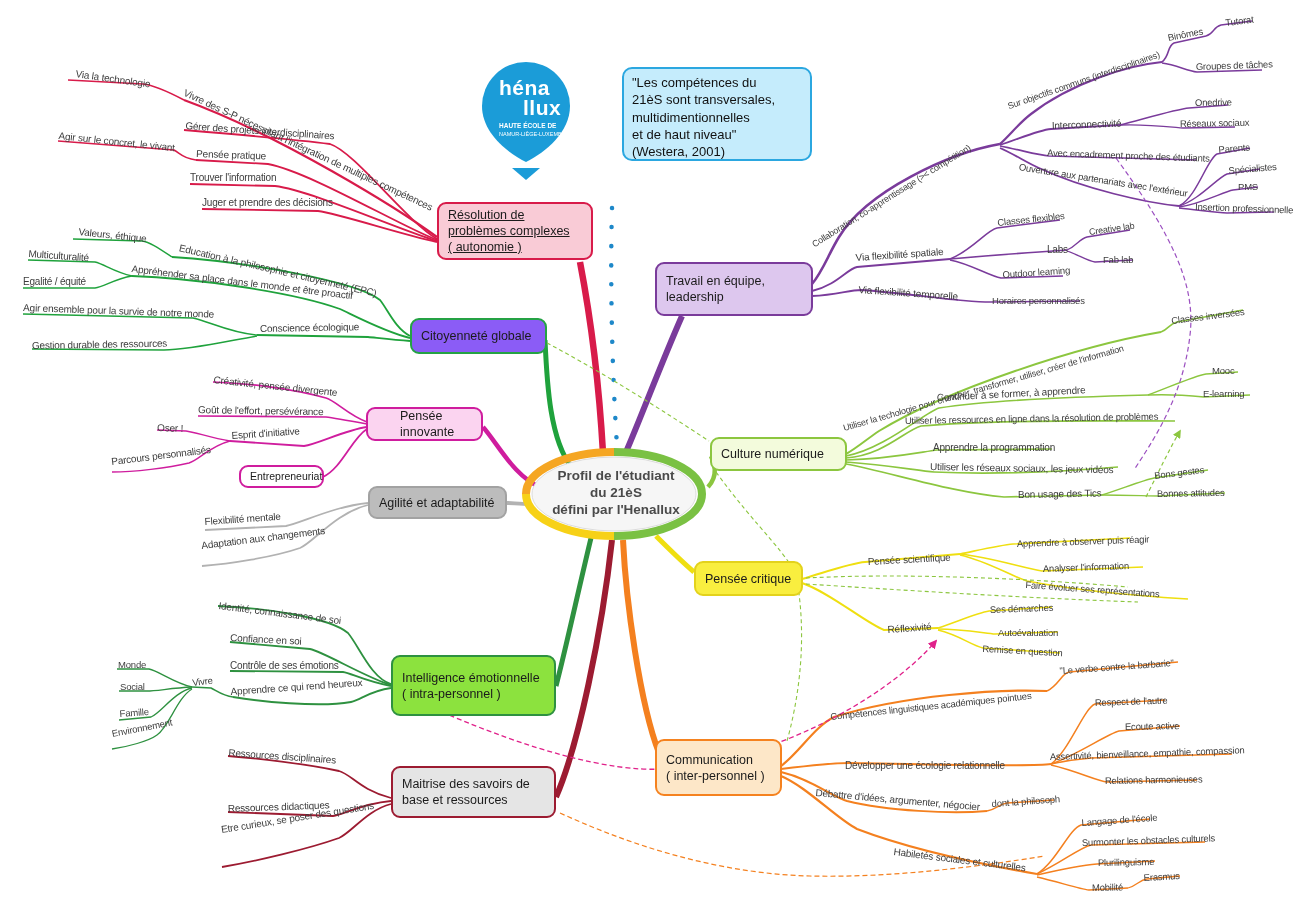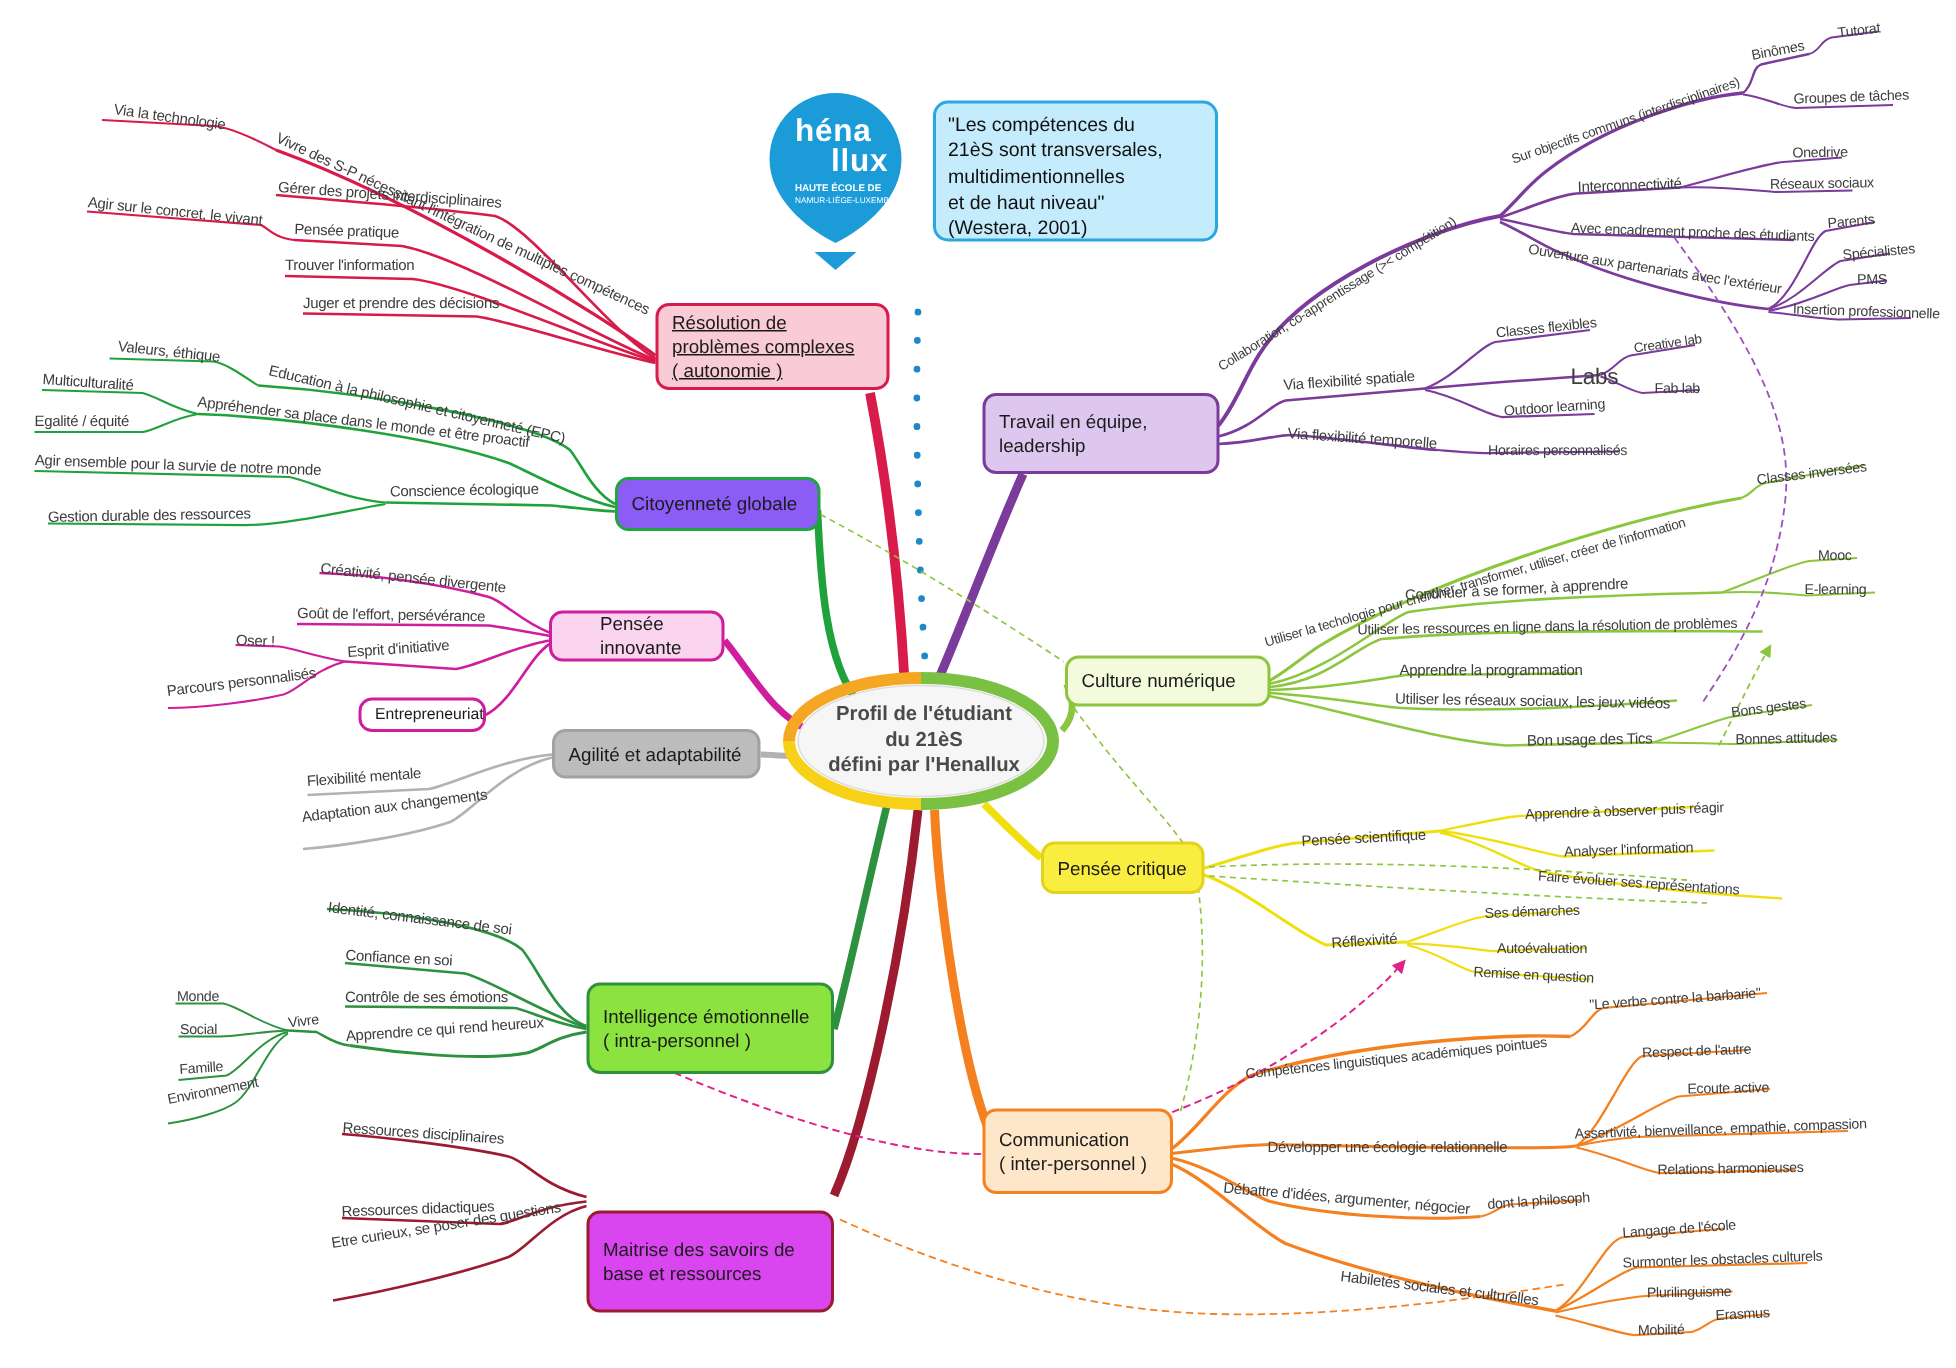--- a/index.html
+++ b/index.html
@@ -9,21 +9,21 @@
   .leaf{position:absolute;font-size:10px;color:#3d3d3d;white-space:nowrap;
         transform-origin:0 100%;letter-spacing:-0.2px;line-height:1.1;}
   .topic{position:absolute;border-radius:9px;border:2px solid;color:#1b1b1b;
          font-size:12.5px;line-height:1.28;white-space:pre-line;box-sizing:border-box;
          display:flex;align-items:center;padding:3px 9px;}
   .quote{position:absolute;left:622px;top:67px;width:190px;height:94px;border-radius:10px;
          border:2px solid #2ba7e0;background:#c5ecfc;color:#111;font-size:13px;line-height:1.33;
          padding:5px 8px;box-sizing:border-box;white-space:pre-line;}
   .center-title{position:absolute;left:538px;top:468px;width:156px;text-align:center;
          font-size:13.5px;font-weight:bold;color:#4a4a4a;line-height:1.25;white-space:pre-line;}
-  .logo{position:absolute;left:506px;top:60px;width:110px;height:125px;}
+  .logo{position:absolute;left:475px;top:60px;width:110px;height:125px;}
   .logo-text{position:absolute;color:#fff;font-weight:bold;}
   .lg1{left:24px;top:16px;font-size:21px;letter-spacing:0.5px;}
   .lg2{left:24px;top:36px;font-size:21px;letter-spacing:0.5px;margin-left:24px;}
   .lg3{left:24px;top:62px;font-size:6.5px;}
   .lg4{left:24px;top:71px;font-size:5.5px;font-weight:normal;}
 </style>
 </head>
 <body>
 
 <div class="canvas">
@@ -222,21 +222,21 @@
       <div class="leaf" style="left: 1195px; top: 98px; transform: rotate(-1deg); font-size: 9.5px;">Onedrive</div>
       <div class="leaf" style="left: 1180px; top: 119px; transform: rotate(-1deg); font-size: 9.5px;">Réseaux sociaux</div>
       <div class="leaf" style="left: 1047px; top: 148px; transform: rotate(2deg); font-size: 9.5px;">Avec encadrement proche des étudiants</div>
       <div class="leaf" style="left: 1018px; top: 162px; transform: rotate(9deg); font-size: 9.5px;">Ouverture aux partenariats avec l'extérieur</div>
       <div class="leaf" style="left: 1219px; top: 145px; transform: rotate(-5deg); font-size: 9.5px;">Parents</div>
       <div class="leaf" style="left: 1229px; top: 166px; transform: rotate(-5deg); font-size: 9.5px;">Spécialistes</div>
       <div class="leaf" style="left: 1238px; top: 182px; font-size: 9.5px;">PMS</div>
       <div class="leaf" style="left: 1195px; top: 202px; transform: rotate(2deg); font-size: 9.5px;">Insertion professionnelle</div>
       <div class="leaf" style="left: 856px; top: 252px; transform: rotate(-4deg);">Via flexibilité spatiale</div>
       <div class="leaf" style="left: 998px; top: 218px; transform: rotate(-6deg); font-size: 9.5px;">Classes flexibles</div>
-      <div class="leaf" style="left: 1047px; top: 244px; font-size: 15px;">Labs</div>
+      <div class="leaf" style="left: 1047px; top: 244px; font-size: 10px;">Labs</div>
       <div class="leaf" style="left: 1090px; top: 228px; transform: rotate(-8deg); font-size: 9px;">Creative lab</div>
       <div class="leaf" style="left: 1103px; top: 255px; font-size: 9.5px;">Fab lab</div>
       <div class="leaf" style="left: 1003px; top: 270px; transform: rotate(-4deg); font-size: 9.5px;">Outdoor learning</div>
       <div class="leaf" style="left: 858px; top: 284px; transform: rotate(4deg);">Via flexibilité temporelle</div>
       <div class="leaf" style="left: 992px; top: 296px; font-size: 9.5px;">Horaires personnalisés</div>
       <div class="leaf" style="left: 845px; top: 424px; transform: rotate(-16deg); font-size: 9px;">Utiliser la techologie pour chercher, transformer, utiliser, créer de l'information</div>
       <div class="leaf" style="left: 1172px; top: 316px; transform: rotate(-7deg); font-size: 9.5px;">Classes inversées</div>
       <div class="leaf" style="left: 937px; top: 392px; transform: rotate(-3deg);">Continuer à se former, à apprendre</div>
       <div class="leaf" style="left: 1212px; top: 366px; font-size: 9.5px;">Mooc</div>
       <div class="leaf" style="left: 1203px; top: 389px; font-size: 9.5px;">E-learning</div>
@@ -270,21 +270,21 @@
       <div class="leaf" style="left: 1092px; top: 883px; transform: rotate(-1deg); font-size: 9.5px;">Mobilité</div>
       <div class="leaf" style="left: 1144px; top: 873px; transform: rotate(-3deg); font-size: 9.5px;">Erasmus</div>
       <div class="topic" style="left: 437px; top: 202px; width: 156px; height: 58px; background: rgb(249, 203, 214); border-color: rgb(216, 27, 74); text-decoration: underline;">Résolution de
 problèmes complexes
 ( autonomie )</div>
       <div class="topic" style="left: 410px; top: 318px; width: 137px; height: 36px; background: #8b5cf6; border-color: rgb(37, 162, 68);">Citoyenneté globale</div>
       <div class="topic" style="left: 366px; top: 407px; width: 117px; height: 34px; background: rgb(251, 212, 240); border-color: rgb(207, 29, 158); padding-left: 32px;">Pensée innovante</div>
       <div class="topic" style="left: 368px; top: 486px; width: 139px; height: 33px; background: rgb(188, 188, 188); border-color: rgb(162, 162, 162);">Agilité et adaptabilité</div>
       <div class="topic" style="left: 391px; top: 655px; width: 165px; height: 61px; background: rgb(140, 226, 62); border-color: rgb(46, 145, 64);">Intelligence émotionnelle
 ( intra-personnel )</div>
-      <div class="topic" style="left: 391px; top: 807px; width: 165px; height: 68px; background: #d946ef; border-color: rgb(156, 27, 49);">Maitrise des savoirs de
+      <div class="topic" style="left: 391px; top: 766px; width: 165px; height: 52px; background: #e5e5e5; border-color: rgb(156, 27, 49);">Maitrise des savoirs de
 base et ressources</div>
       <div class="topic" style="left: 655px; top: 262px; width: 158px; height: 54px; background: rgb(221, 199, 238); border-color: rgb(122, 59, 155);">Travail en équipe,
 leadership</div>
       <div class="topic" style="left: 710px; top: 437px; width: 137px; height: 34px; background: rgb(243, 251, 220); border-color: rgb(140, 198, 63);">Culture numérique</div>
       <div class="topic" style="left: 694px; top: 561px; width: 109px; height: 35px; background: rgb(249, 238, 63); border-color: rgb(227, 210, 28);">Pensée critique</div>
       <div class="topic" style="left: 655px; top: 739px; width: 127px; height: 57px; background: rgb(253, 231, 200); border-color: rgb(245, 130, 31);">Communication
 ( inter-personnel )</div>
       <div class="topic" style="left: 239px; top: 465px; width: 85px; height: 23px; background: rgb(255, 255, 255); border-color: rgb(207, 29, 158); font-size: 10.5px;">Entrepreneuriat</div>
     </div>
 

